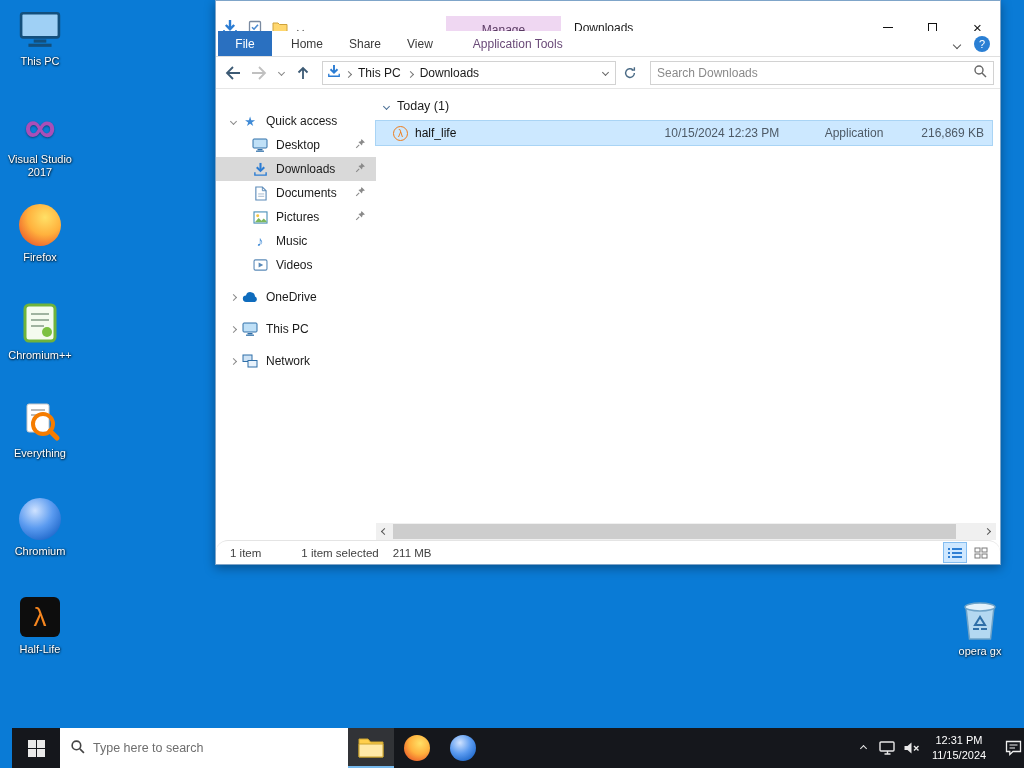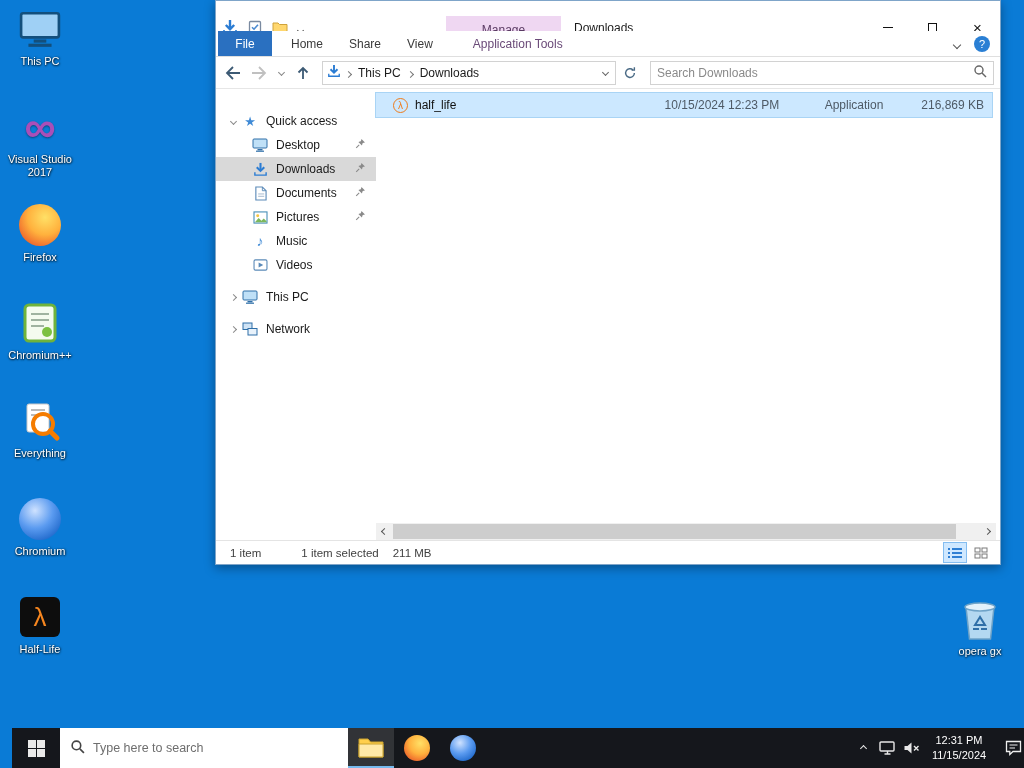--- a/index.html
+++ b/index.html
@@ -90,21 +90,21 @@
               font-size:10px; display:flex; align-items:center; justify-content:center; flex-shrink:0; }
   .fr-dim { color:#4e5a66; font-size:12px; padding-left:8px;text-align:center; }
   .fr-size { text-align:right; padding-right:8px; color:#4e5a66; font-size:12px; }
 
   .hscroll { position:absolute; left:0; right:4px; bottom:0; height:17px; background:#f0f0f0; display:flex; align-items:center; }
   .hs-arrow { width:17px; height:17px; display:flex; align-items:center; justify-content:center; color:#555; }
   .hs-track { flex:1; position:relative; height:17px; }
   .hs-thumb { position:absolute; left:0; top:1px; height:15px; width:96%; background:#cdcdcd; }
 
   .statusbar { position:absolute; left:0; right:0; bottom:0; height:24px; border-top:1px solid #e4e4e4;
-               background:#fff; display:flex; align-items:center; font-size:11.5px; color:#3f3f3f; }
+               background:#fff; display:flex; align-items:center; font-size:11.5px; color:#3f3f3f;border-radius:12px; }
   .st-count { margin-left:14px; }
   .st-sel { margin-left:40px; }
   .st-size { margin-left:14px; }
   .st-views { margin-left:auto; display:flex; gap:4px; margin-right:8px; }
   .viewbtn { width:22px; height:19px; display:flex; align-items:center; justify-content:center; }
   .viewbtn.sel { background:#cfe8ff; outline:1px solid #84bdf0; }
 
   
   .taskbar { position:absolute; left:12px; bottom:0; width:1024px; height:40px; background:#15171c;
              display:flex; align-items:stretch; }
@@ -403,20 +403,31 @@
                 <path d="M6 3.8l5 2.7-5 2.7z" fill="#5b8ab8"></path>
               </svg>
           </span>
           <span class="sb-label">Videos</span>
         </div>
         <div class="sb-item gap">
           <span class="sb-exp">
               <span class="chev r sm"></span>
             </span>
           <span class="sb-icon">
+            <svg width="17" height="12" viewBox="0 0 17 12">
+                <path d="M4.3 11a3.3 3.3 0 01-.3-6.6A4.6 4.6 0 0113 5.6 2.8 2.8 0 0112.6 11z" fill="#0f6cbd"></path>
+              </svg>
+          </span>
+          <span class="sb-label">OneDrive</span>
+        </div>
+        <div class="sb-item gap">
+          <span class="sb-exp">
+              <span class="chev r sm"></span>
+            </span>
+          <span class="sb-icon">
             <svg width="16" height="14" viewBox="0 0 16 14">
                 <rect x="1" y="1" width="14" height="9" rx="1" fill="#bfe0f7" stroke="#2f6fa8"></rect>
                 <rect x="5.5" y="11" width="5" height="1.4" fill="#2f6fa8"></rect>
                 <rect x="4" y="12.6" width="8" height="1.2" fill="#2f6fa8"></rect>
               </svg>
           </span>
           <span class="sb-label">This PC</span>
         </div>
         <div class="sb-item gap">
           <span class="sb-exp">
@@ -426,20 +437,24 @@
             <svg width="16" height="14" viewBox="0 0 16 14">
                 <rect x="1" y="1" width="9" height="6.5" fill="#cfe3f5" stroke="#2f6fa8"></rect>
                 <rect x="6" y="6.5" width="9" height="6.5" fill="#e8f2fb" stroke="#2f6fa8"></rect>
               </svg>
           </span>
           <span class="sb-label">Network</span>
         </div>
       </div>
 
       <div class="main">
+        <div class="group-hdr">
+          <span class="chev d sm"></span>
+          <span>Today (1)</span>
+        </div>
         <div class="filerow">
           <div class="fr-name">
             <span class="lam-ring">
                 <span>λ</span>
               </span>
             <span>half_life</span>
           </div>
           <div class="fr-dim">10/15/2024 12:23 PM</div>
           <div class="fr-dim">Application</div>
           <div class="fr-size">216,869 KB</div>

